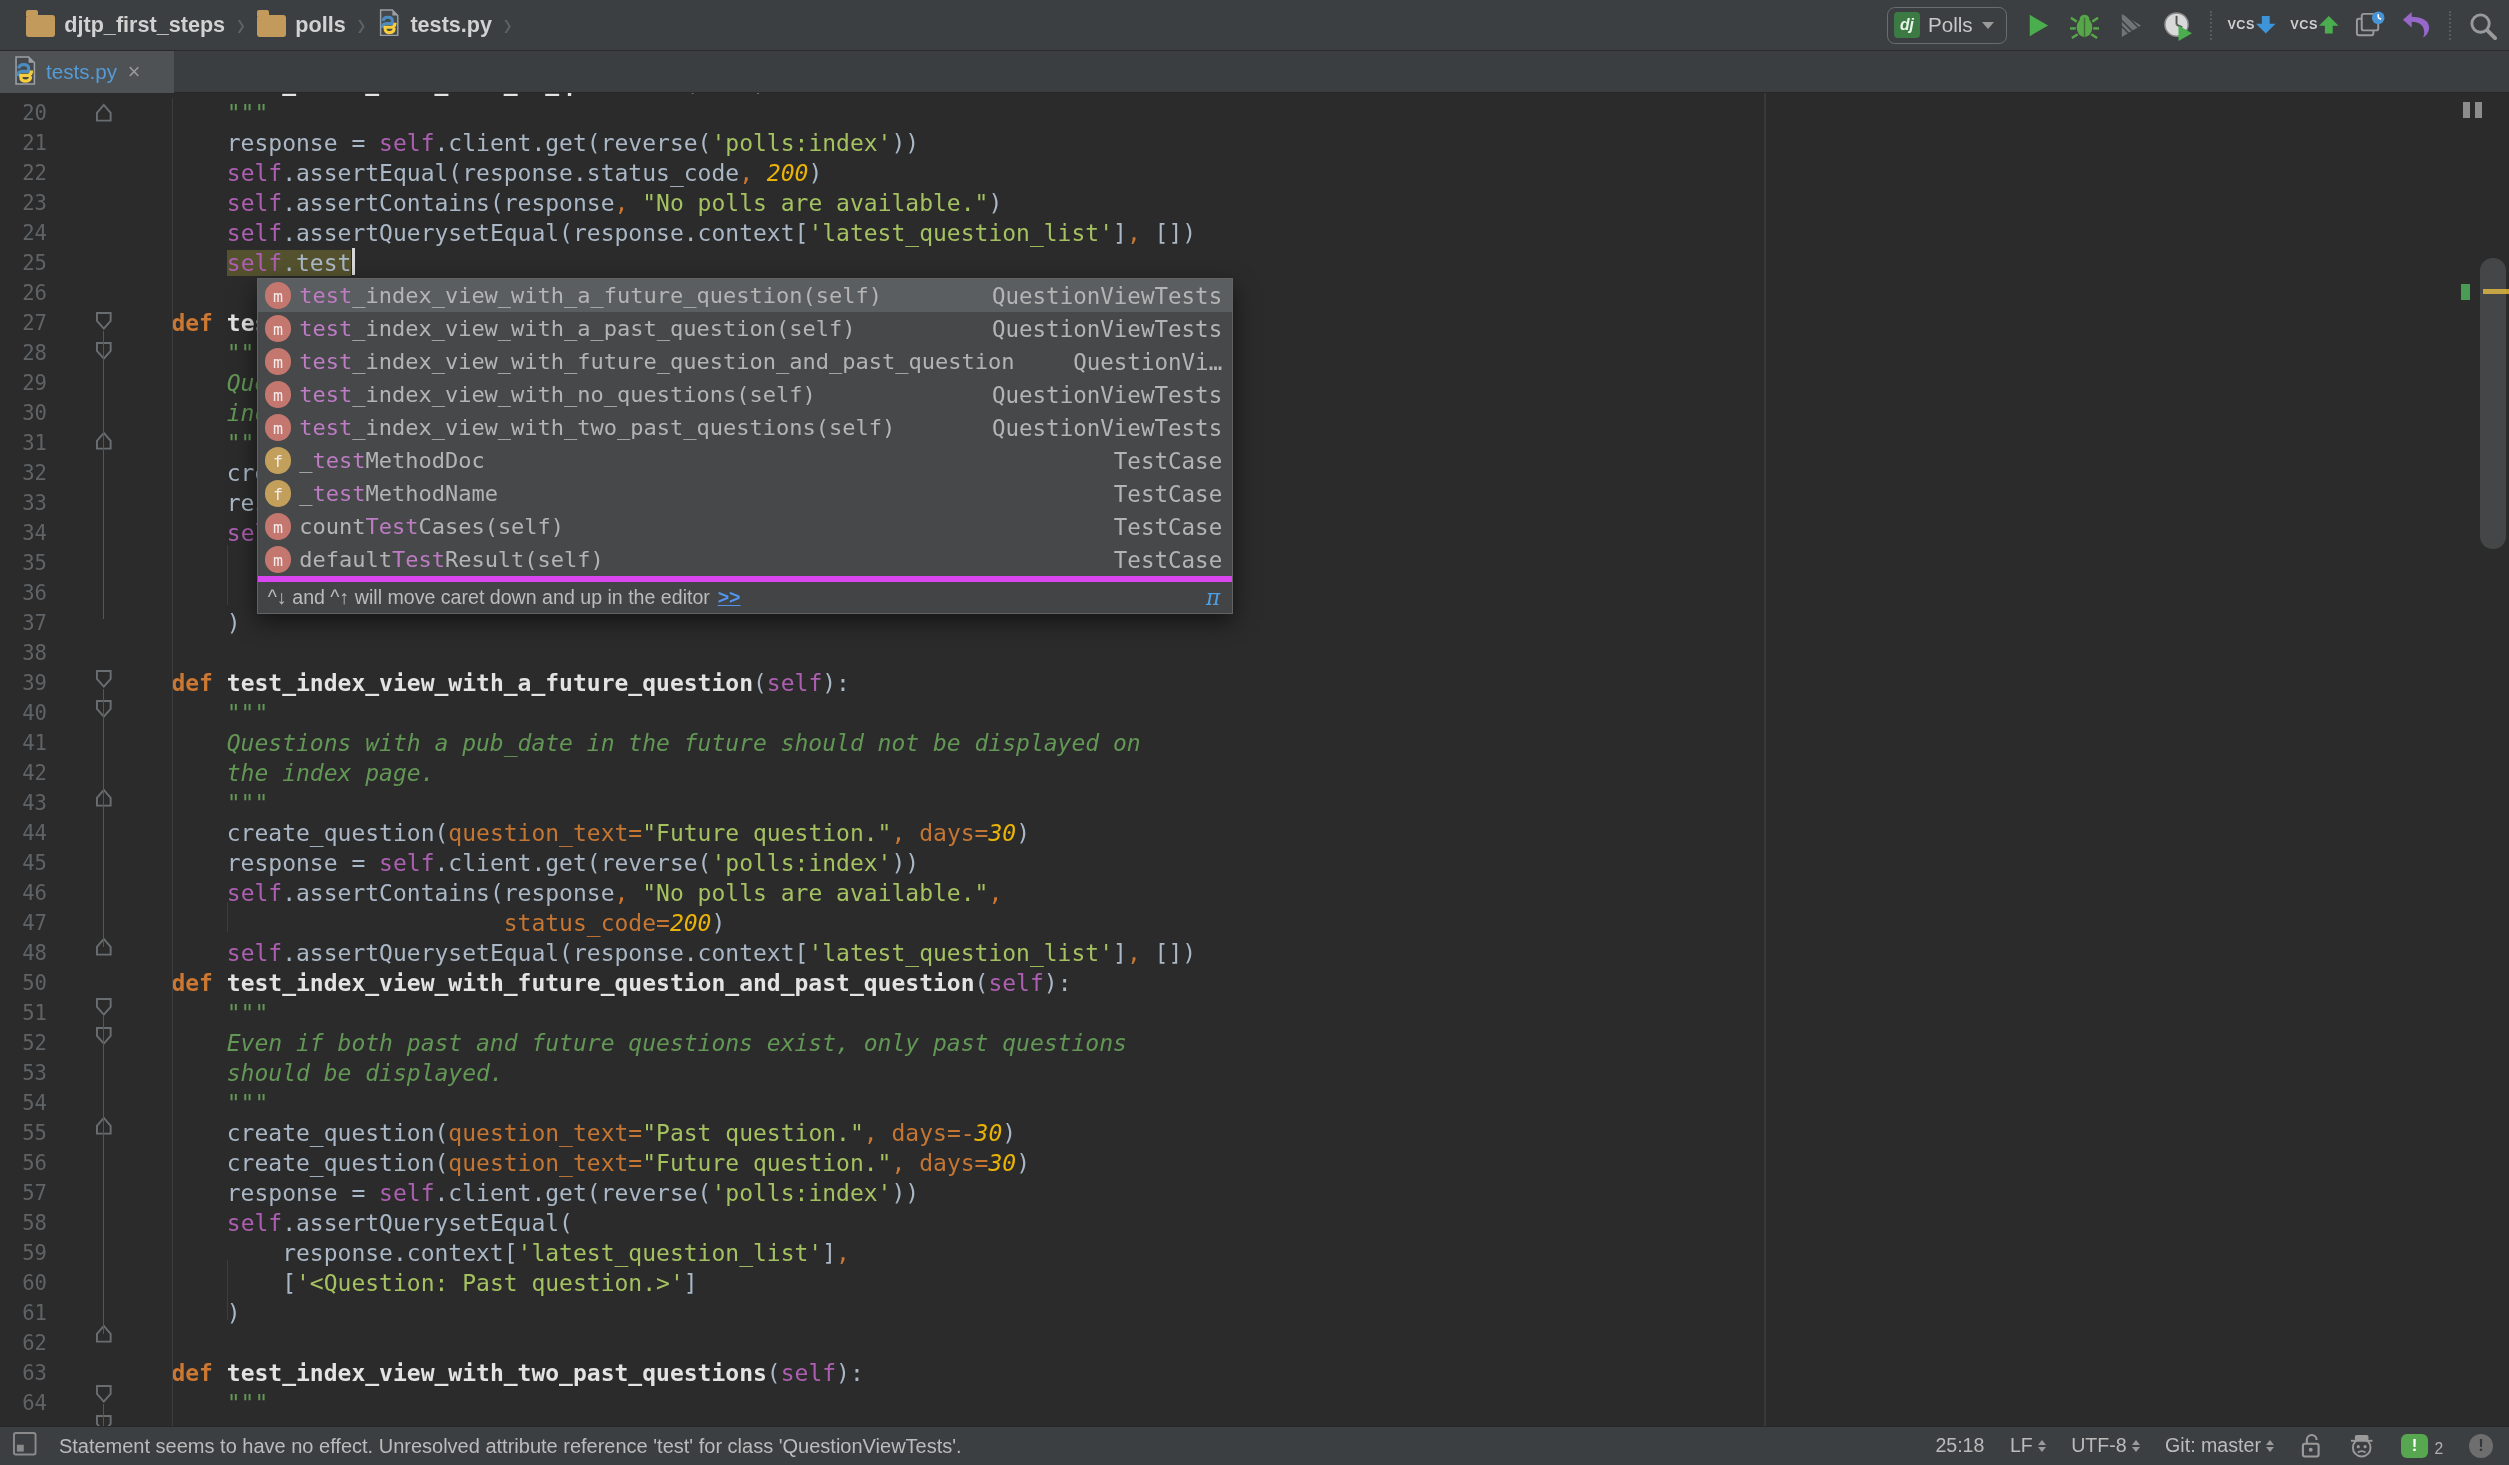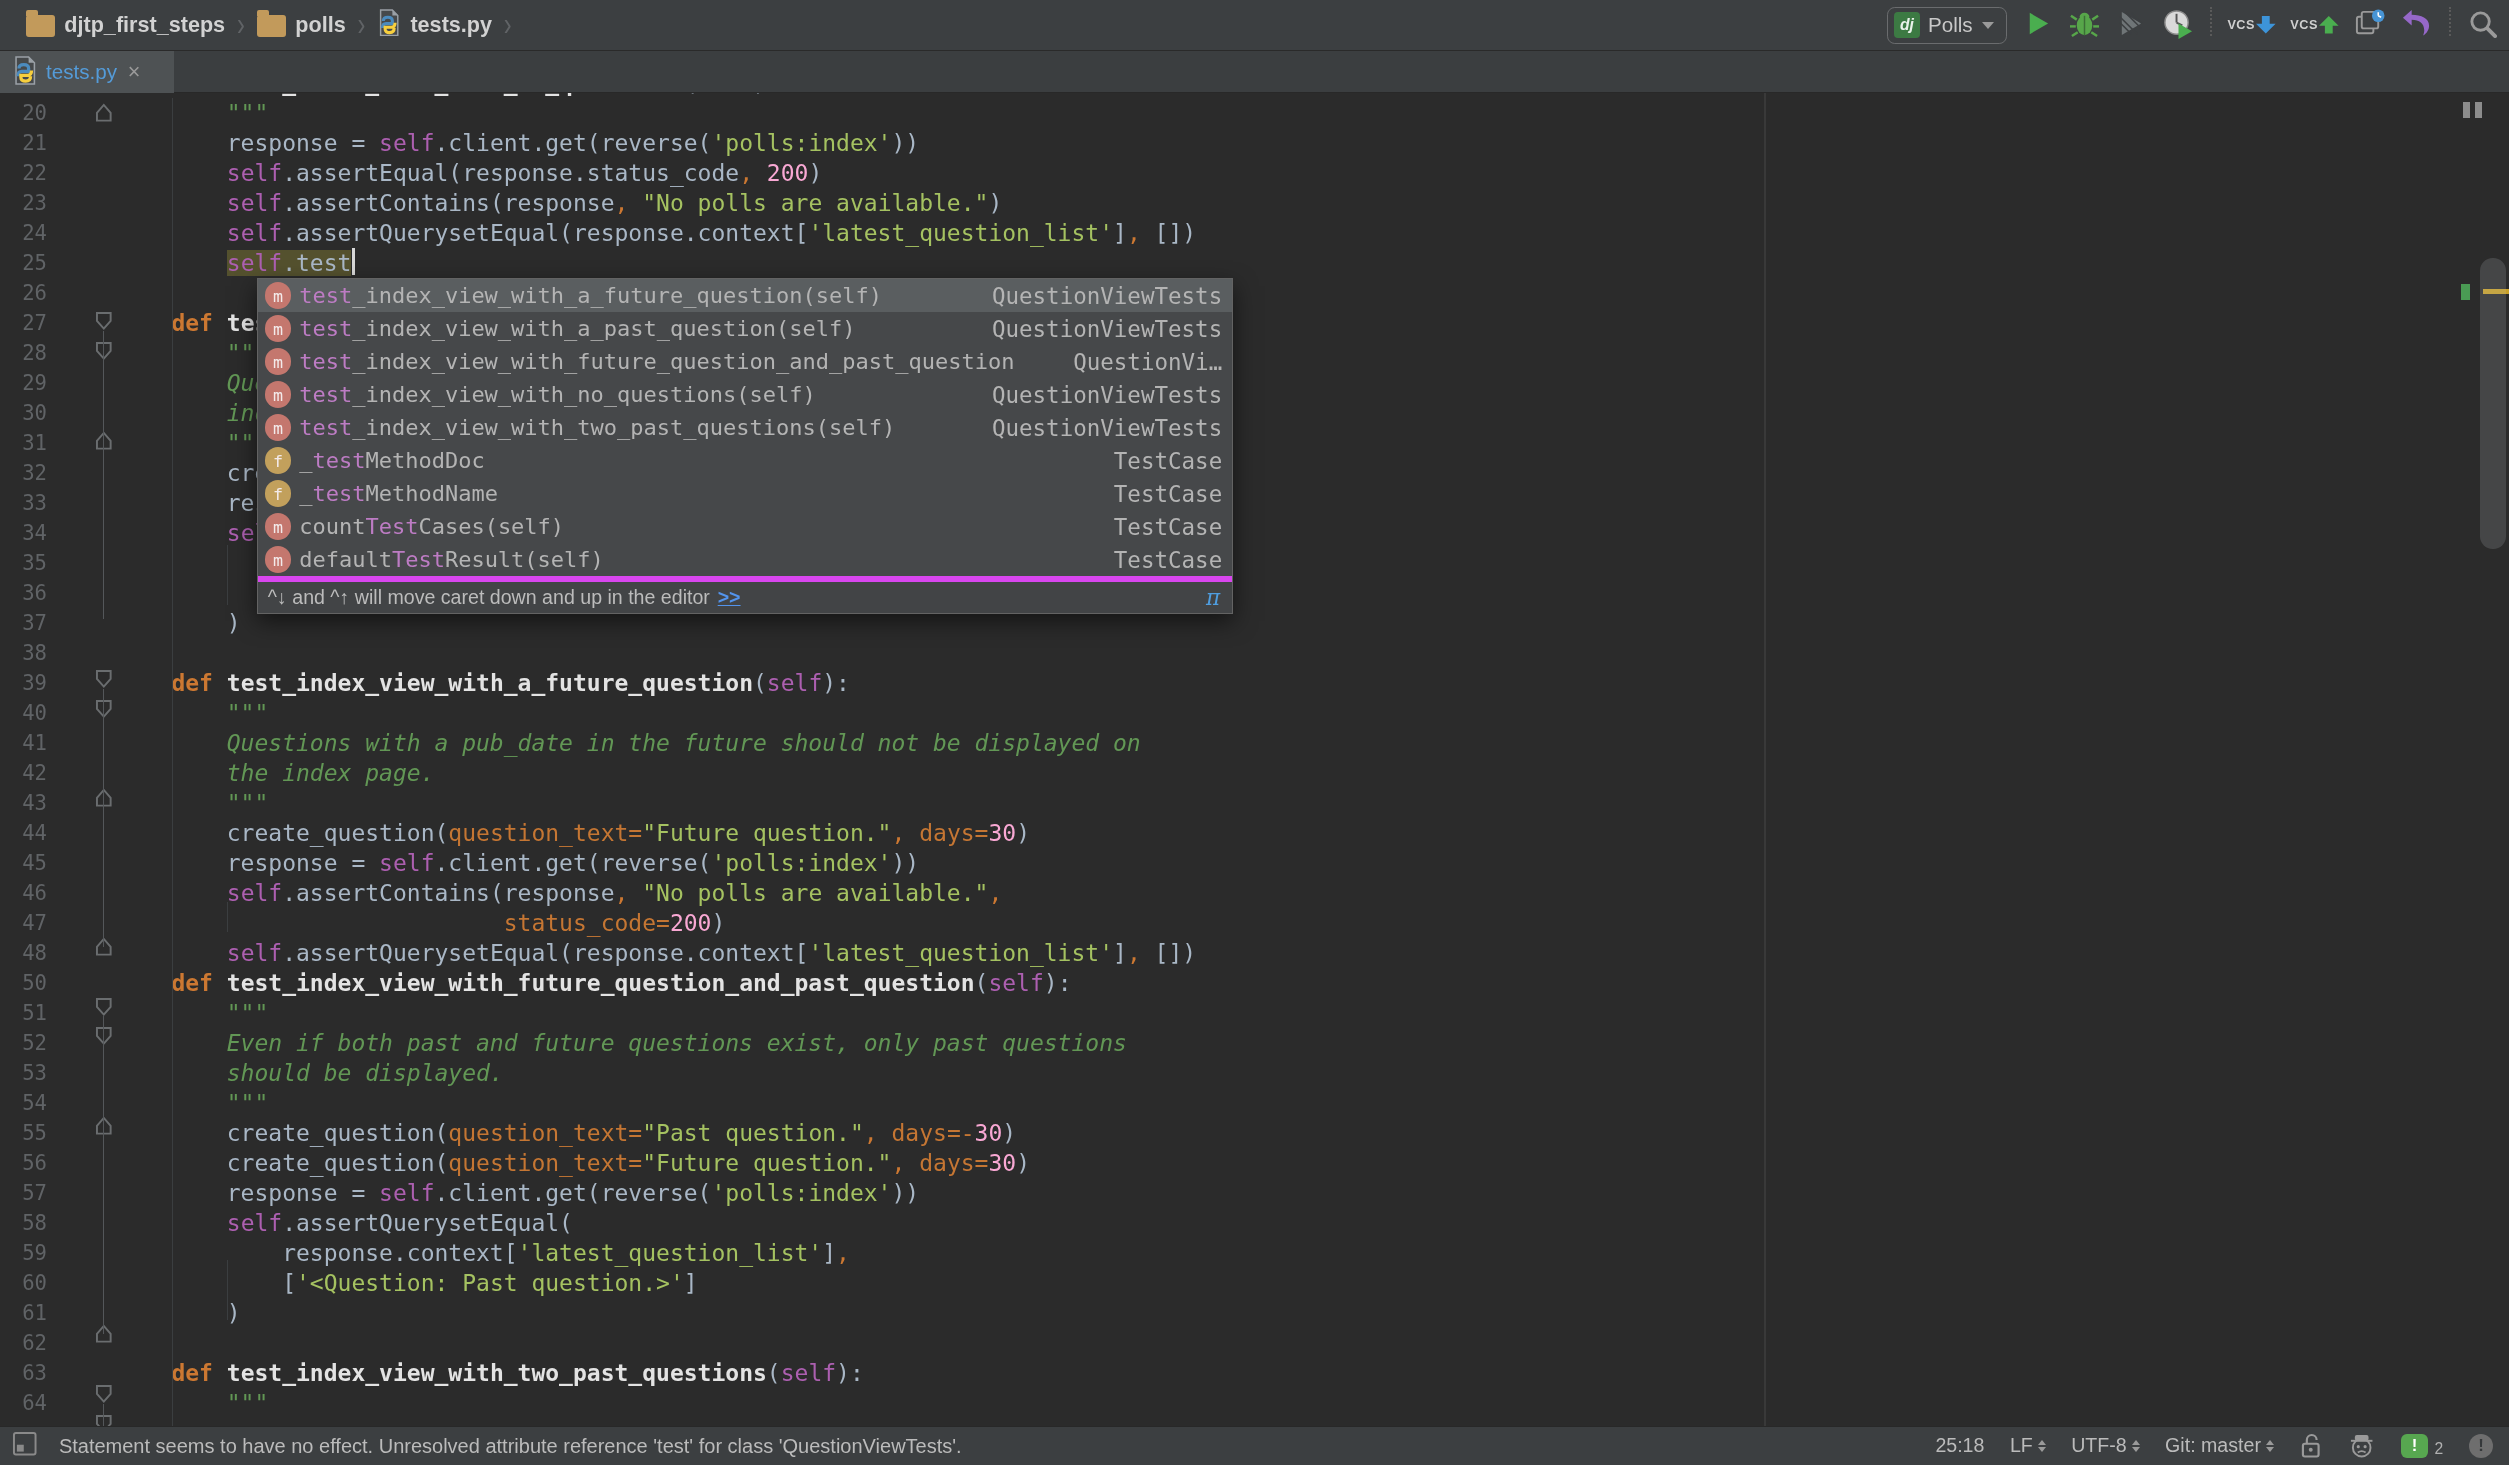--- a/index.html
+++ b/index.html
@@ -14,21 +14,21 @@
     position:absolute; left:0; top:0; width:2509px; height:51px;
     background:#3c3f41; border-bottom:1px solid #2a2a2a;
     display:flex; align-items:center;
   }
   #breadcrumbs { display:flex; align-items:center; padding-left:25.5px; gap:9.8px; }
   .crumb { display:flex; align-items:center; gap:9.8px; cursor:default; }
   .crumb-label { font-size:21.6px; font-weight:700; color:#d2d2d2; }
   .crumb-sep { color:#606366; font-size:23.5px; font-weight:400; padding:0 2px; transform:scaleY(1.4); }
   .folder-ic { position:relative; width:29px; height:21.6px; background:#c29a5b; border-radius:2.9px; margin-top:2px; }
   .folder-ic::before { content:""; position:absolute; top:-4.9px; left:0; width:12.7px; height:5.9px; background:#c29a5b; border-radius:2px 2px 0 0; }
-  #toolbar { margin-left:auto; display:flex; gap:13.7px; padding-right:9.8px;padding-left:22px; }
+  #toolbar { margin-left:auto; display:flex; align-items:center; gap:13.7px; padding-right:9.8px;padding-left:22px; }
   #runconfig {
     display:flex; align-items:center; gap:7.8px; height:37px; padding:0 11.8px 0 5.9px;
     border:1px solid #6a6c6e; border-radius:7.8px; cursor:pointer;
   }
   .dj-badge {
     width:26.5px; height:26.5px; background:#3c7a43; border-radius:3.9px;
     color:#e9f2ea; font-size:15.7px; font-weight:700; font-style:italic;
     display:flex; align-items:center; justify-content:center;
   }
   #runconfig .cfg-label { font-size:20.6px; color:#c8c8c8; }
@@ -60,21 +60,21 @@
   .txt {
     margin-left:69px; white-space:pre;
     font-family:"DejaVu Sans Mono", monospace; font-size:23px; color:#a9b7c6; cursor:text;
   }
   .tk-d  { color:#a9b7c6; }
   .tk-k  { color:#cc7832; font-weight:700; }
   .tk-fn { color:#e3e3e3; font-weight:700; }
   .tk-s  { color:#a5c261; }
   .tk-ds { color:#629755; font-style:italic; }
   .tk-sf { color:#ac5fb0; }
-  .tk-n  { color:#f9a8d4; }
+  .tk-n  { color:#eab308;font-style:italic; }
   .tk-p  { color:#c57633; }
   .tk-c  { color:#cc7832; }
   .hl { background:#54512e; }
   .indent-guide { position:absolute; width:1px; background:#3b3e40; }
   #margin-guide { position:absolute; left:1764px; top:0; width:2px; height:1333px; background:#393939; }
   .fold-marker { position:absolute; left:95px; width:17.6px; height:19.6px; cursor:pointer; }
   .scope-line { position:absolute; left:103px; width:1px; background:#54575a; }
   #caret { position:absolute; left:352px; width:2.5px; height:27.4px; background:#d8d8d8; }
   
   #v-thumb { position:absolute; left:2480px; width:25.5px; border-radius:12.7px; background:rgba(190,195,200,0.18); cursor:pointer; }

